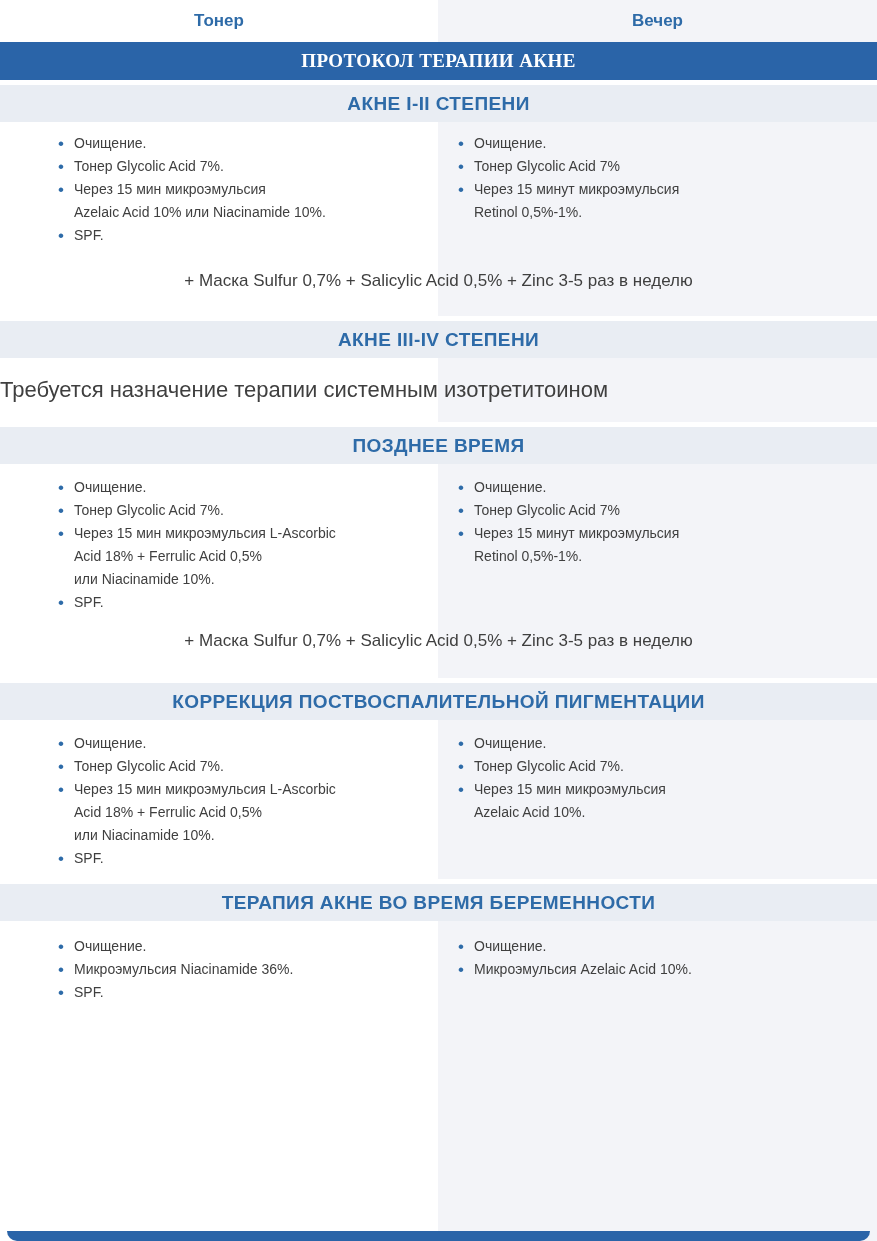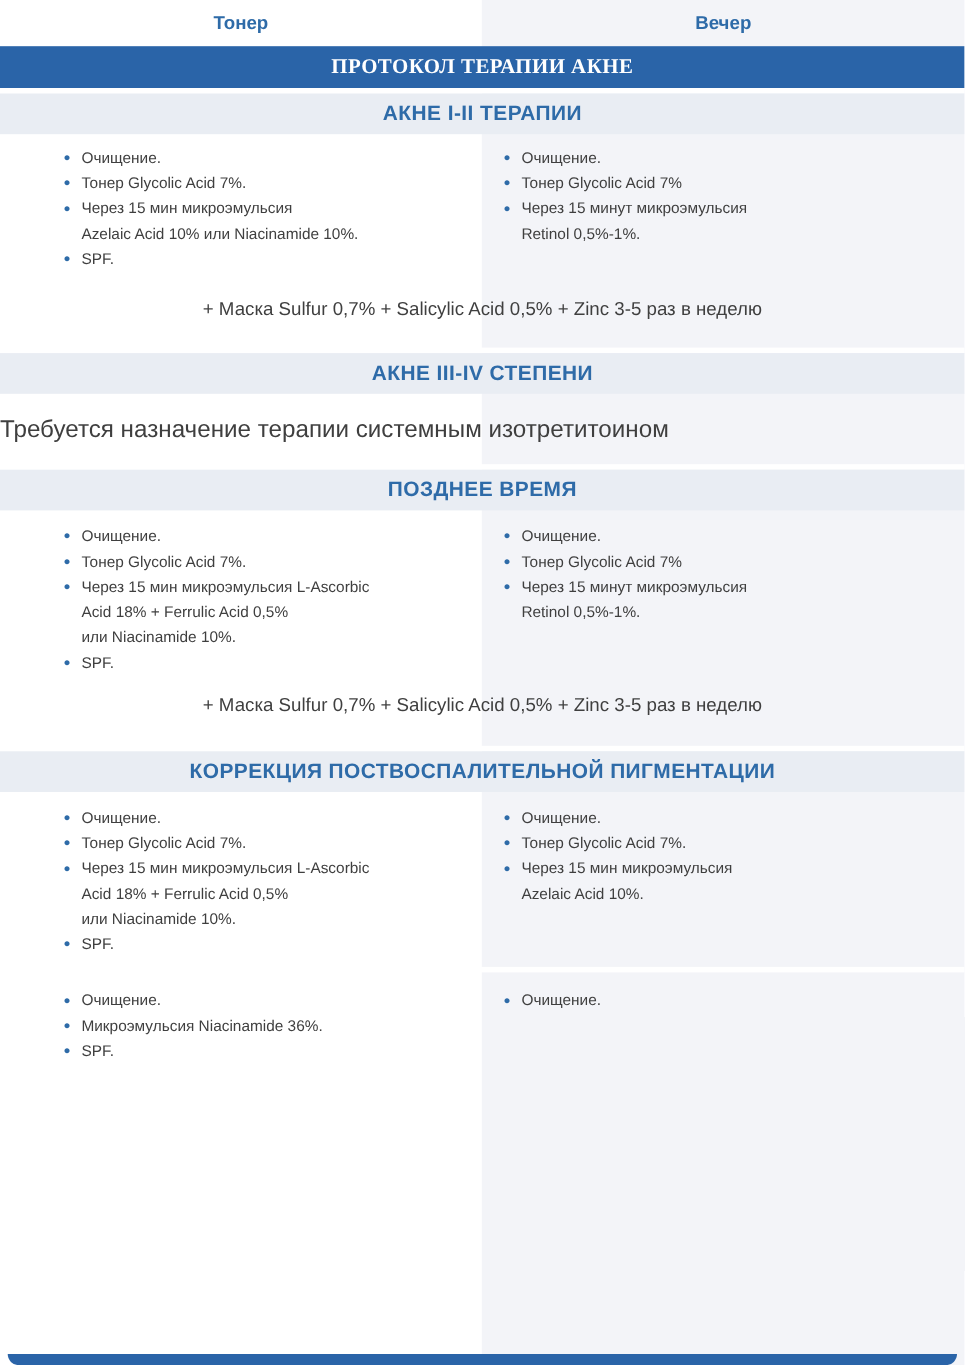--- a/index.html
+++ b/index.html
@@ -72,21 +72,21 @@
   <div class="evening-overlay"></div>
 
   <div class="header-row z">
     <div class="header-cell">Тонер</div>
     <div class="header-cell evening">Вечер</div>
   </div>
 
   <div class="main-banner z">ПРОТОКОЛ ТЕРАПИИ АКНЕ</div>
 
   <div class="gap z"></div>
-  <div class="section-banner z">АКНЕ I-II ТЕРАПИИ</div>
+  <div class="section-banner z">АКНЕ I-II СТЕПЕНИ</div>
   <div class="z">
     <div class="cols">
       <div class="col">
         <ul class="blist">
             <li>Очищение.</li>
             <li>Тонер Glycolic Acid 7%.</li>
             <li>Через 15 мин микроэмульсия
 Azelaic Acid 10% или Niacinamide 10%.</li>
             <li>SPF.</li>
           </ul>
@@ -155,31 +155,33 @@
             <li>Тонер Glycolic Acid 7%.</li>
             <li>Через 15 мин микроэмульсия
 Azelaic Acid 10%.</li>
           </ul>
       </div>
     </div>
     <div class="s4-pad"></div>
   </div>
 
   <div class="gap z"></div>
+  <div class="section-banner z">ТЕРАПИЯ АКНЕ ВО ВРЕМЯ БЕРЕМЕННОСТИ</div>
   <div class="z s5 section-last">
     <div class="cols">
       <div class="col">
         <ul class="blist">
             <li>Очищение.</li>
             <li>Микроэмульсия Niacinamide 36%.</li>
             <li>SPF.</li>
           </ul>
       </div>
       <div class="col evening">
         <ul class="blist">
             <li>Очищение.</li>
+            <li>Микроэмульсия Azelaic Acid 10%.</li>
           </ul>
       </div>
     </div>
   </div>
 
   <div class="bottom-bar"></div>
 </div>
 
 </body></html>

